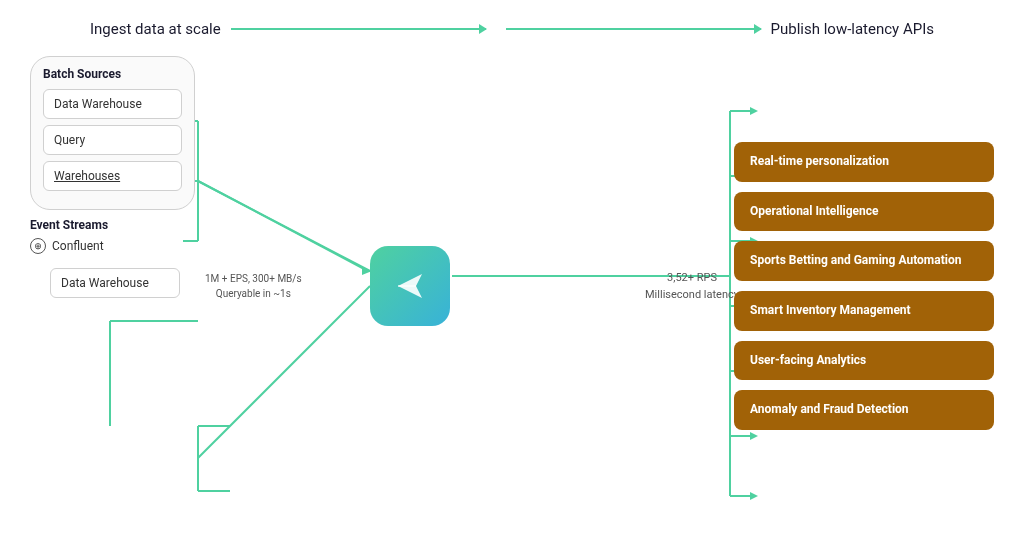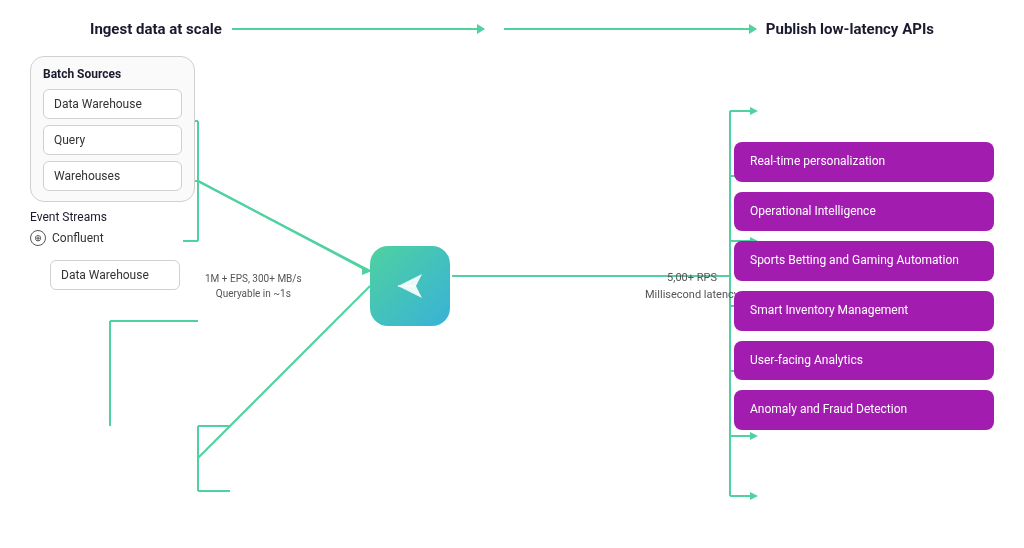--- a/index.html
+++ b/index.html
@@ -22,21 +22,21 @@
     
     .header-row {
       display: flex;
       justify-content: space-between;
       align-items: center;
       margin-bottom: 18px;
       padding: 0 60px;
     }
     .header-step {
       font-size: 15px;
-      font-weight: 700;
+      font-weight: 400;
       color: #1a1a2e;
     }
     .header-arrow {
       display: flex;
       align-items: center;
       flex: 1;
       margin: 0 10px;
     }
     .header-arrow-line {
       flex: 1;
@@ -57,47 +57,47 @@
     
     .main-content {
       display: flex;
       align-items: center;
       position: relative;
       height: 460px;
     }
 
     .batch-sources-box {
       border: 1.5px solid #d0d0d0;
-      border-radius: 14px;
+      border-radius: 20px;
       padding: 10px 12px;
       background: #fafafa;
       margin-bottom: 8px;
     }
     .batch-sources-label {
       font-weight: 700;
       font-size: 12px;
       color: #1a1a2e;
       margin-bottom: 8px;
     }
     .source-item {
       background: #fff;
       border: 1.5px solid #d0d0d0;
       border-radius: 6px;
       padding: 7px 10px;
       font-size: 12px;
       color: #333;
       margin-bottom: 6px;
     }
-    .source-item:last-child { margin-bottom: 0; }
+    .source-item:last-child { margin-bottom: 8px; text-decoration: underline; }
 
     .event-streams-section {
       margin-top: 4px;
     }
     .event-streams-label {
-      font-weight: 400;
+      font-weight: 700;
       font-size: 12px;
       color: #1a1a2e;
       margin-bottom: 6px;
     }
     .confluent-item {
       display: flex;
       align-items: center;
       gap: 6px;
       font-size: 12px;
       color: #333;
@@ -198,26 +198,26 @@
       top: 0;
       width: 260px;
       display: flex;
       flex-direction: column;
       gap: 10px;
       height: 100%;
       justify-content: center;
     }
 
     .output-item {
-      background: #a21caf;
+      background: #a16207;
       color: #fff;
       border-radius: 8px;
       padding: 12px 16px;
       font-size: 12px;
-      font-weight: 400;
+      font-weight: 700;
       line-height: 1.3;
     }
   </style>
 </head>
 <body>
 
 <div class="diagram-container">
 
   <div class="header-row">
     <span class="header-step">Ingest data at scale</span>
@@ -306,21 +306,21 @@
     <div class="center-icon-wrapper">
       <div class="center-icon">
         <svg viewBox="0 0 40 40" fill="none" xmlns="http://www.w3.org/2000/svg">
           <path d="M8 20L32 8L26 20L32 32L8 20Z" fill="white" opacity="0.9"></path>
           <path d="M26 20L8 20" stroke="white" stroke-width="2" opacity="0.6"></path>
         </svg>
       </div>
     </div>
 
     <div class="right-stats">
-      <div>5,00+ RPS</div>
+      <div>3,52+ RPS</div>
       <div>Millisecond latency</div>
     </div>
 
     <div class="outputs-panel">
       <div class="output-item">Real-time personalization</div>
       <div class="output-item">Operational Intelligence</div>
       <div class="output-item">Sports Betting and Gaming Automation</div>
       <div class="output-item">Smart Inventory Management</div>
       <div class="output-item">User-facing Analytics</div>
       <div class="output-item">Anomaly and Fraud Detection</div>

